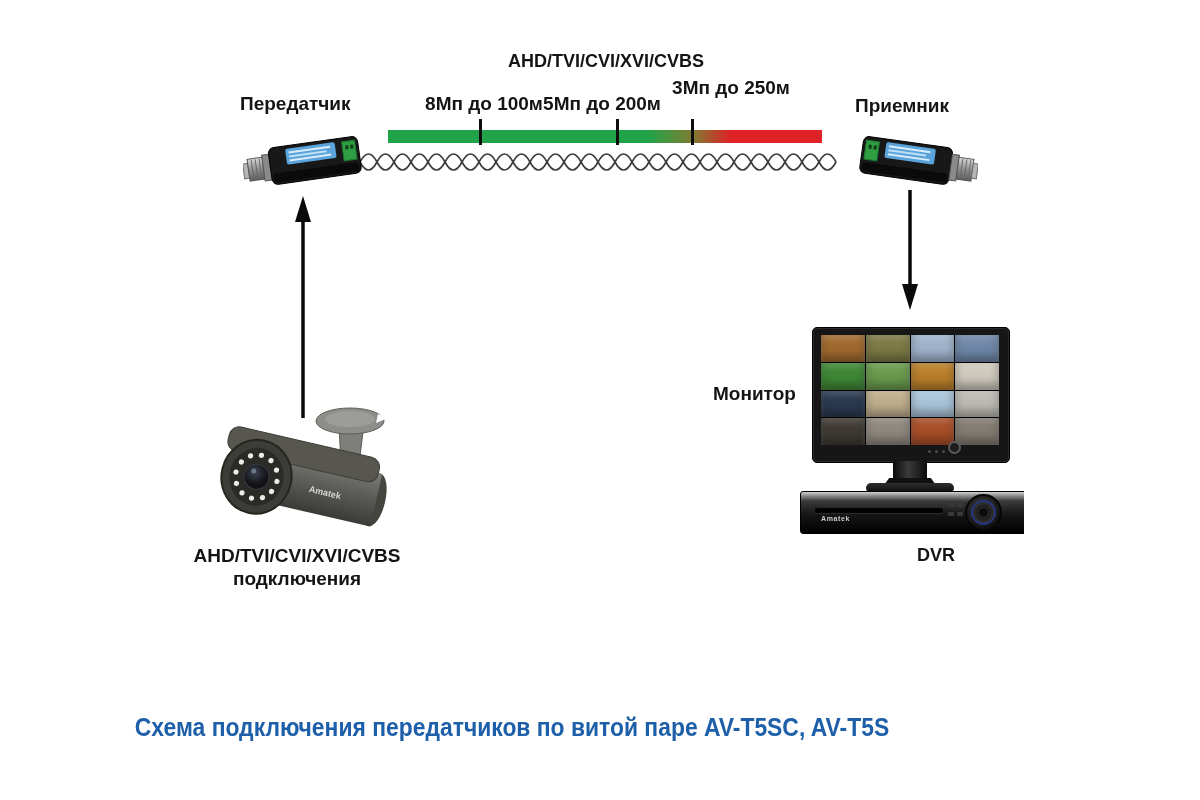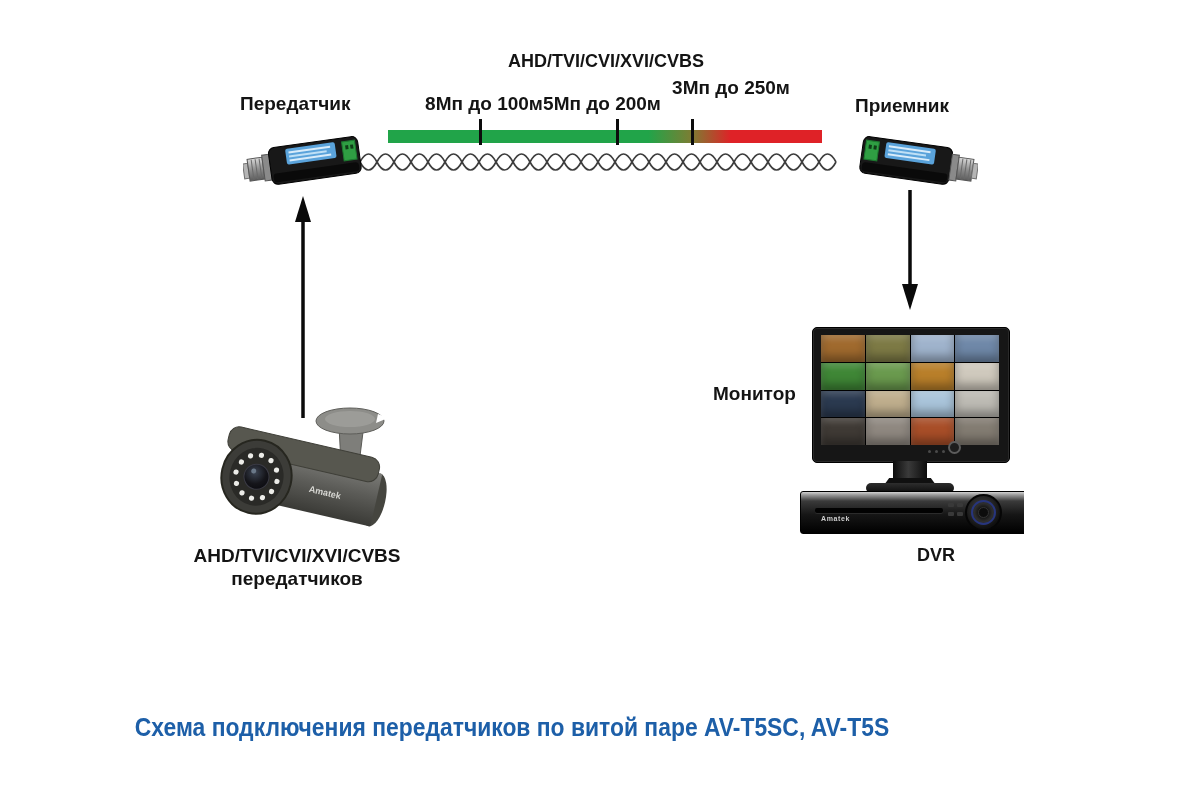--- a/index.html
+++ b/index.html
@@ -206,21 +206,21 @@
         <circle cx="35" cy="99" r="2.6"></circle>
           <circle cx="38" cy="88" r="2.6"></circle>
           <circle cx="45.5" cy="80" r="2.6"></circle>
       </g>
       <circle cx="56" cy="99" r="12.5" fill="url(#lensGlass)" stroke="#3a3a44"></circle>
       <circle cx="52" cy="94" r="2.5" fill="#6a7888"></circle>
     </g>
   </svg>
 
   <div class="lbl lbl-17 center" style="left:297px;top:545px;">AHD/TVI/CVI/XVI/CVBS</div>
-  <div class="lbl lbl-17 center" style="left:297px;top:568px;">передатчиков</div>
+  <div class="lbl lbl-17 center" style="left:297px;top:568px;">подключения</div>
 
   <div class="lbl lbl-17" style="left:713px;top:383px;">Монитор</div>
 
   <div id="monitor-bezel"></div>
   <div id="monitor-screen">
       <div class="tile" style="background: rgb(160, 106, 46);"></div>
       <div class="tile" style="background: rgb(125, 122, 69);"></div>
       <div class="tile" style="background: rgb(159, 179, 204);"></div>
       <div class="tile" style="background: rgb(111, 136, 168);"></div>
       <div class="tile" style="background: rgb(63, 135, 54);"></div>

